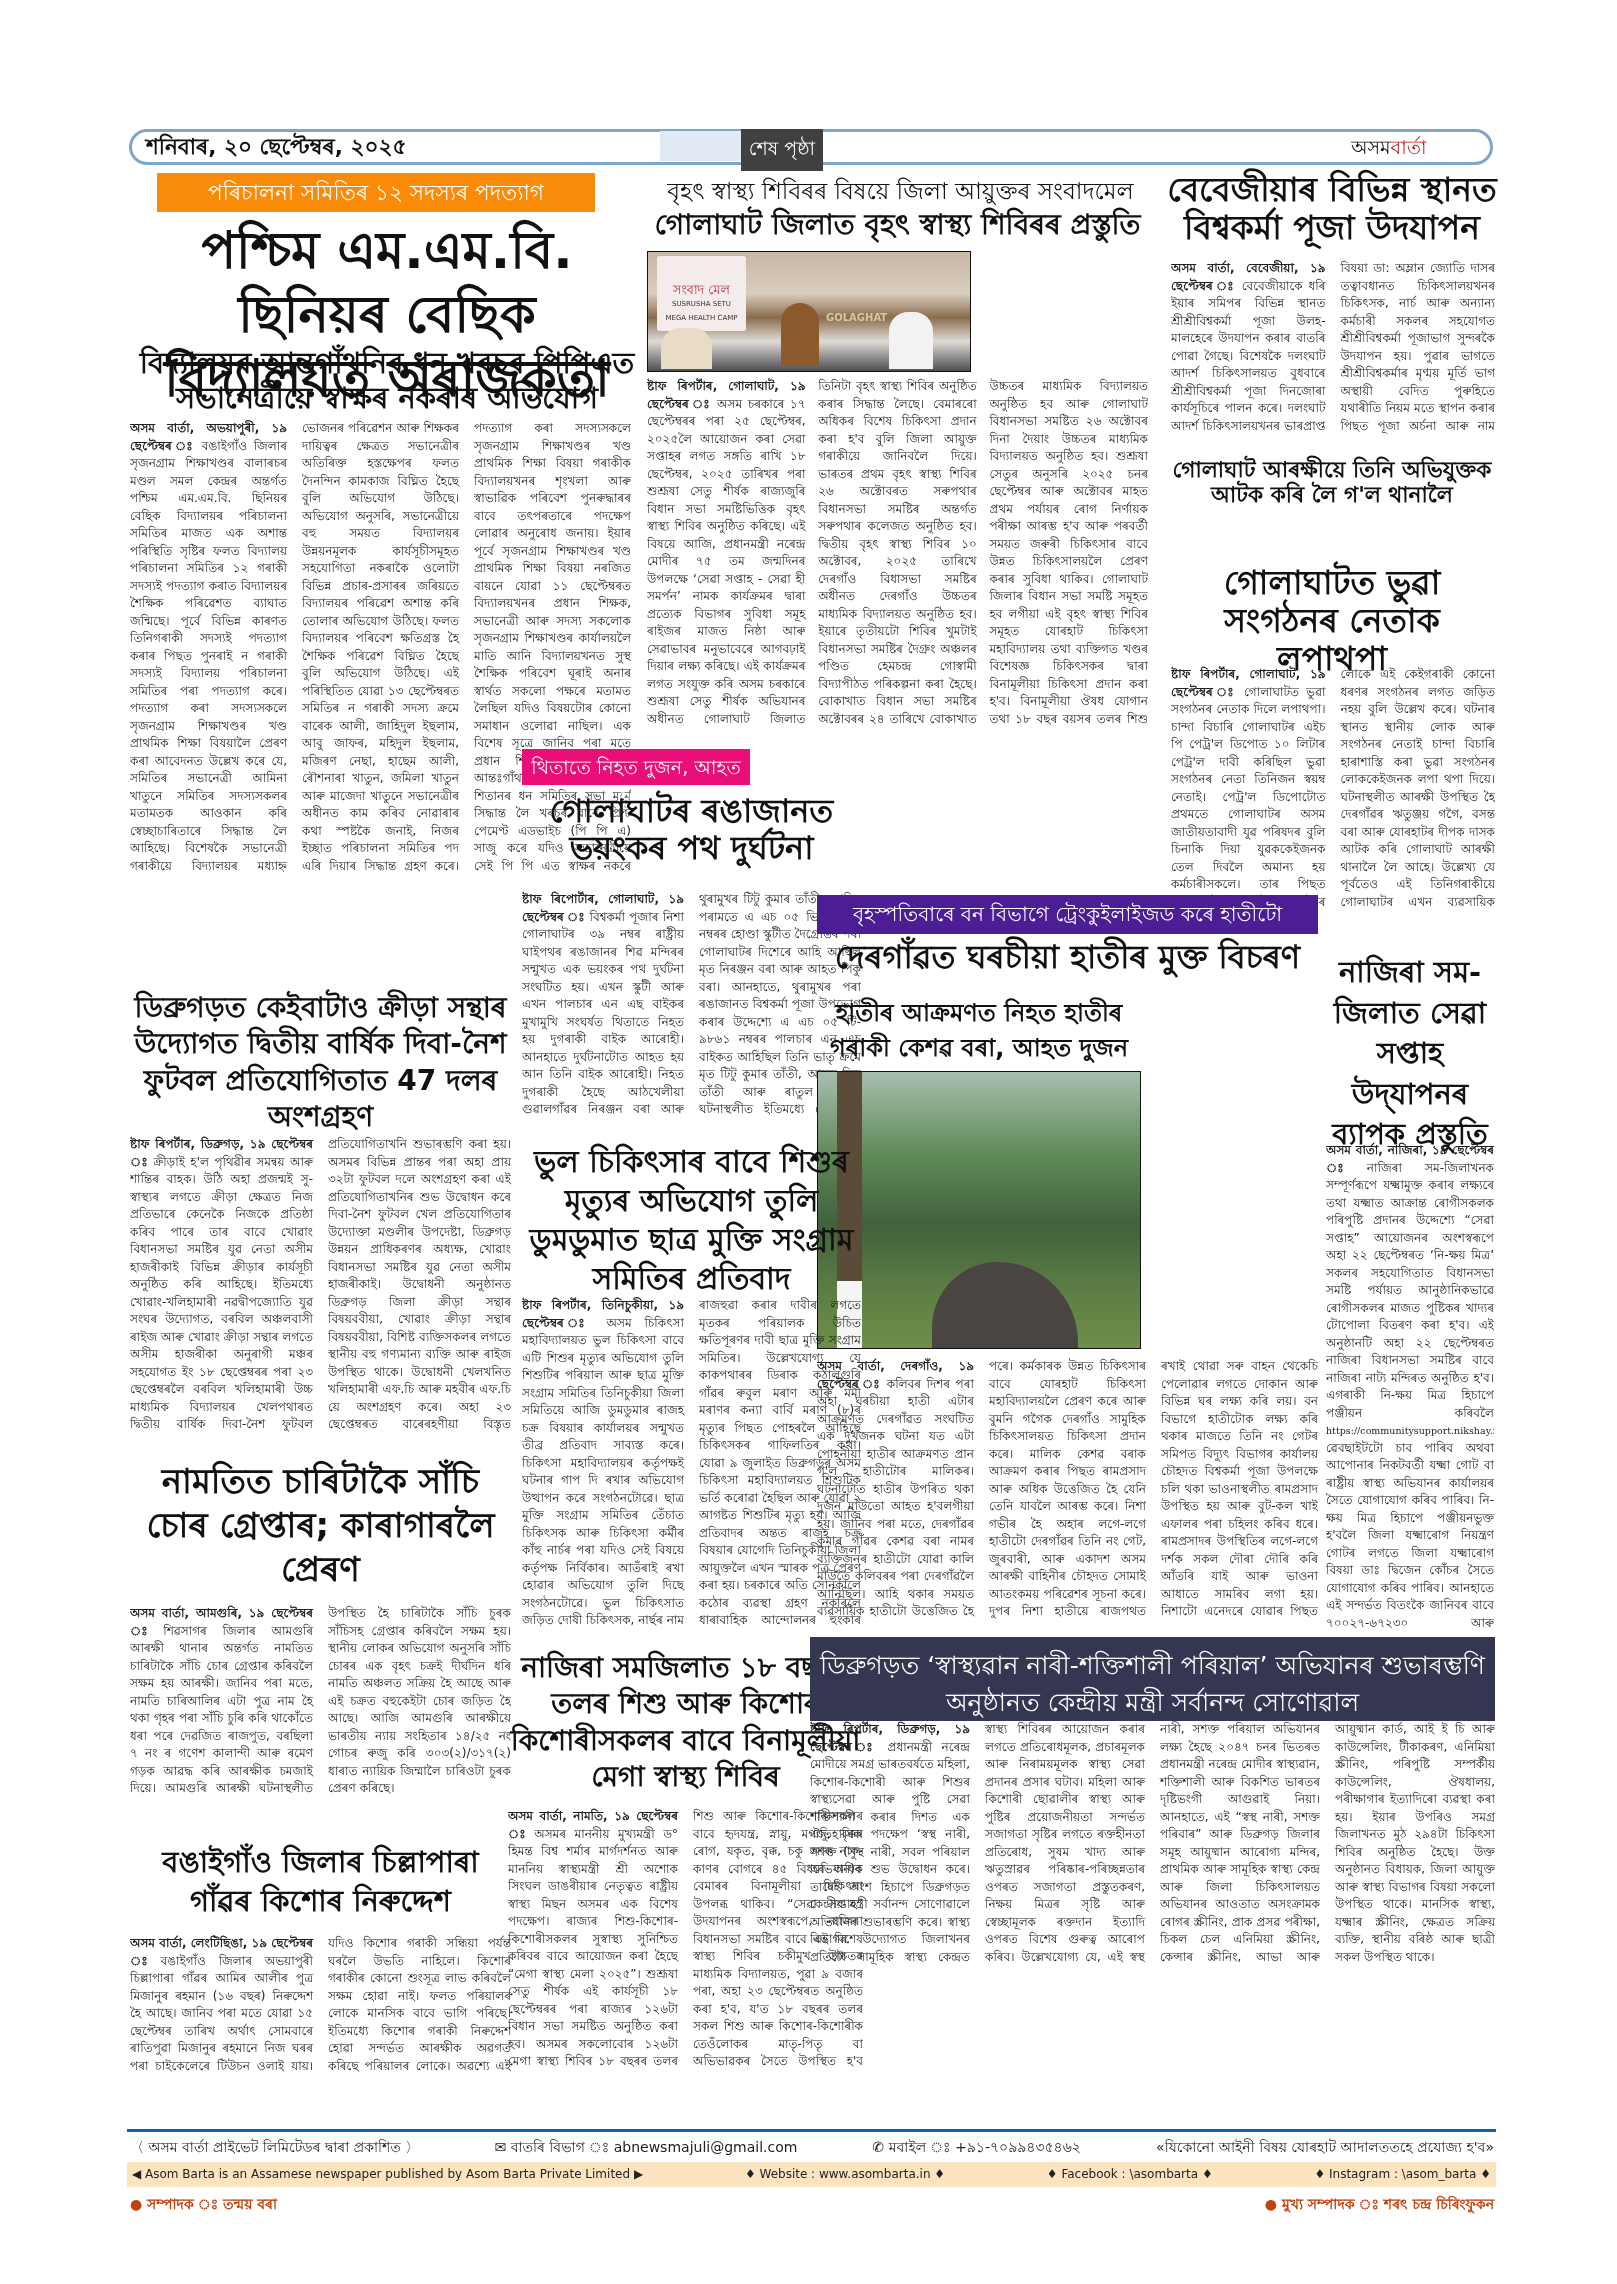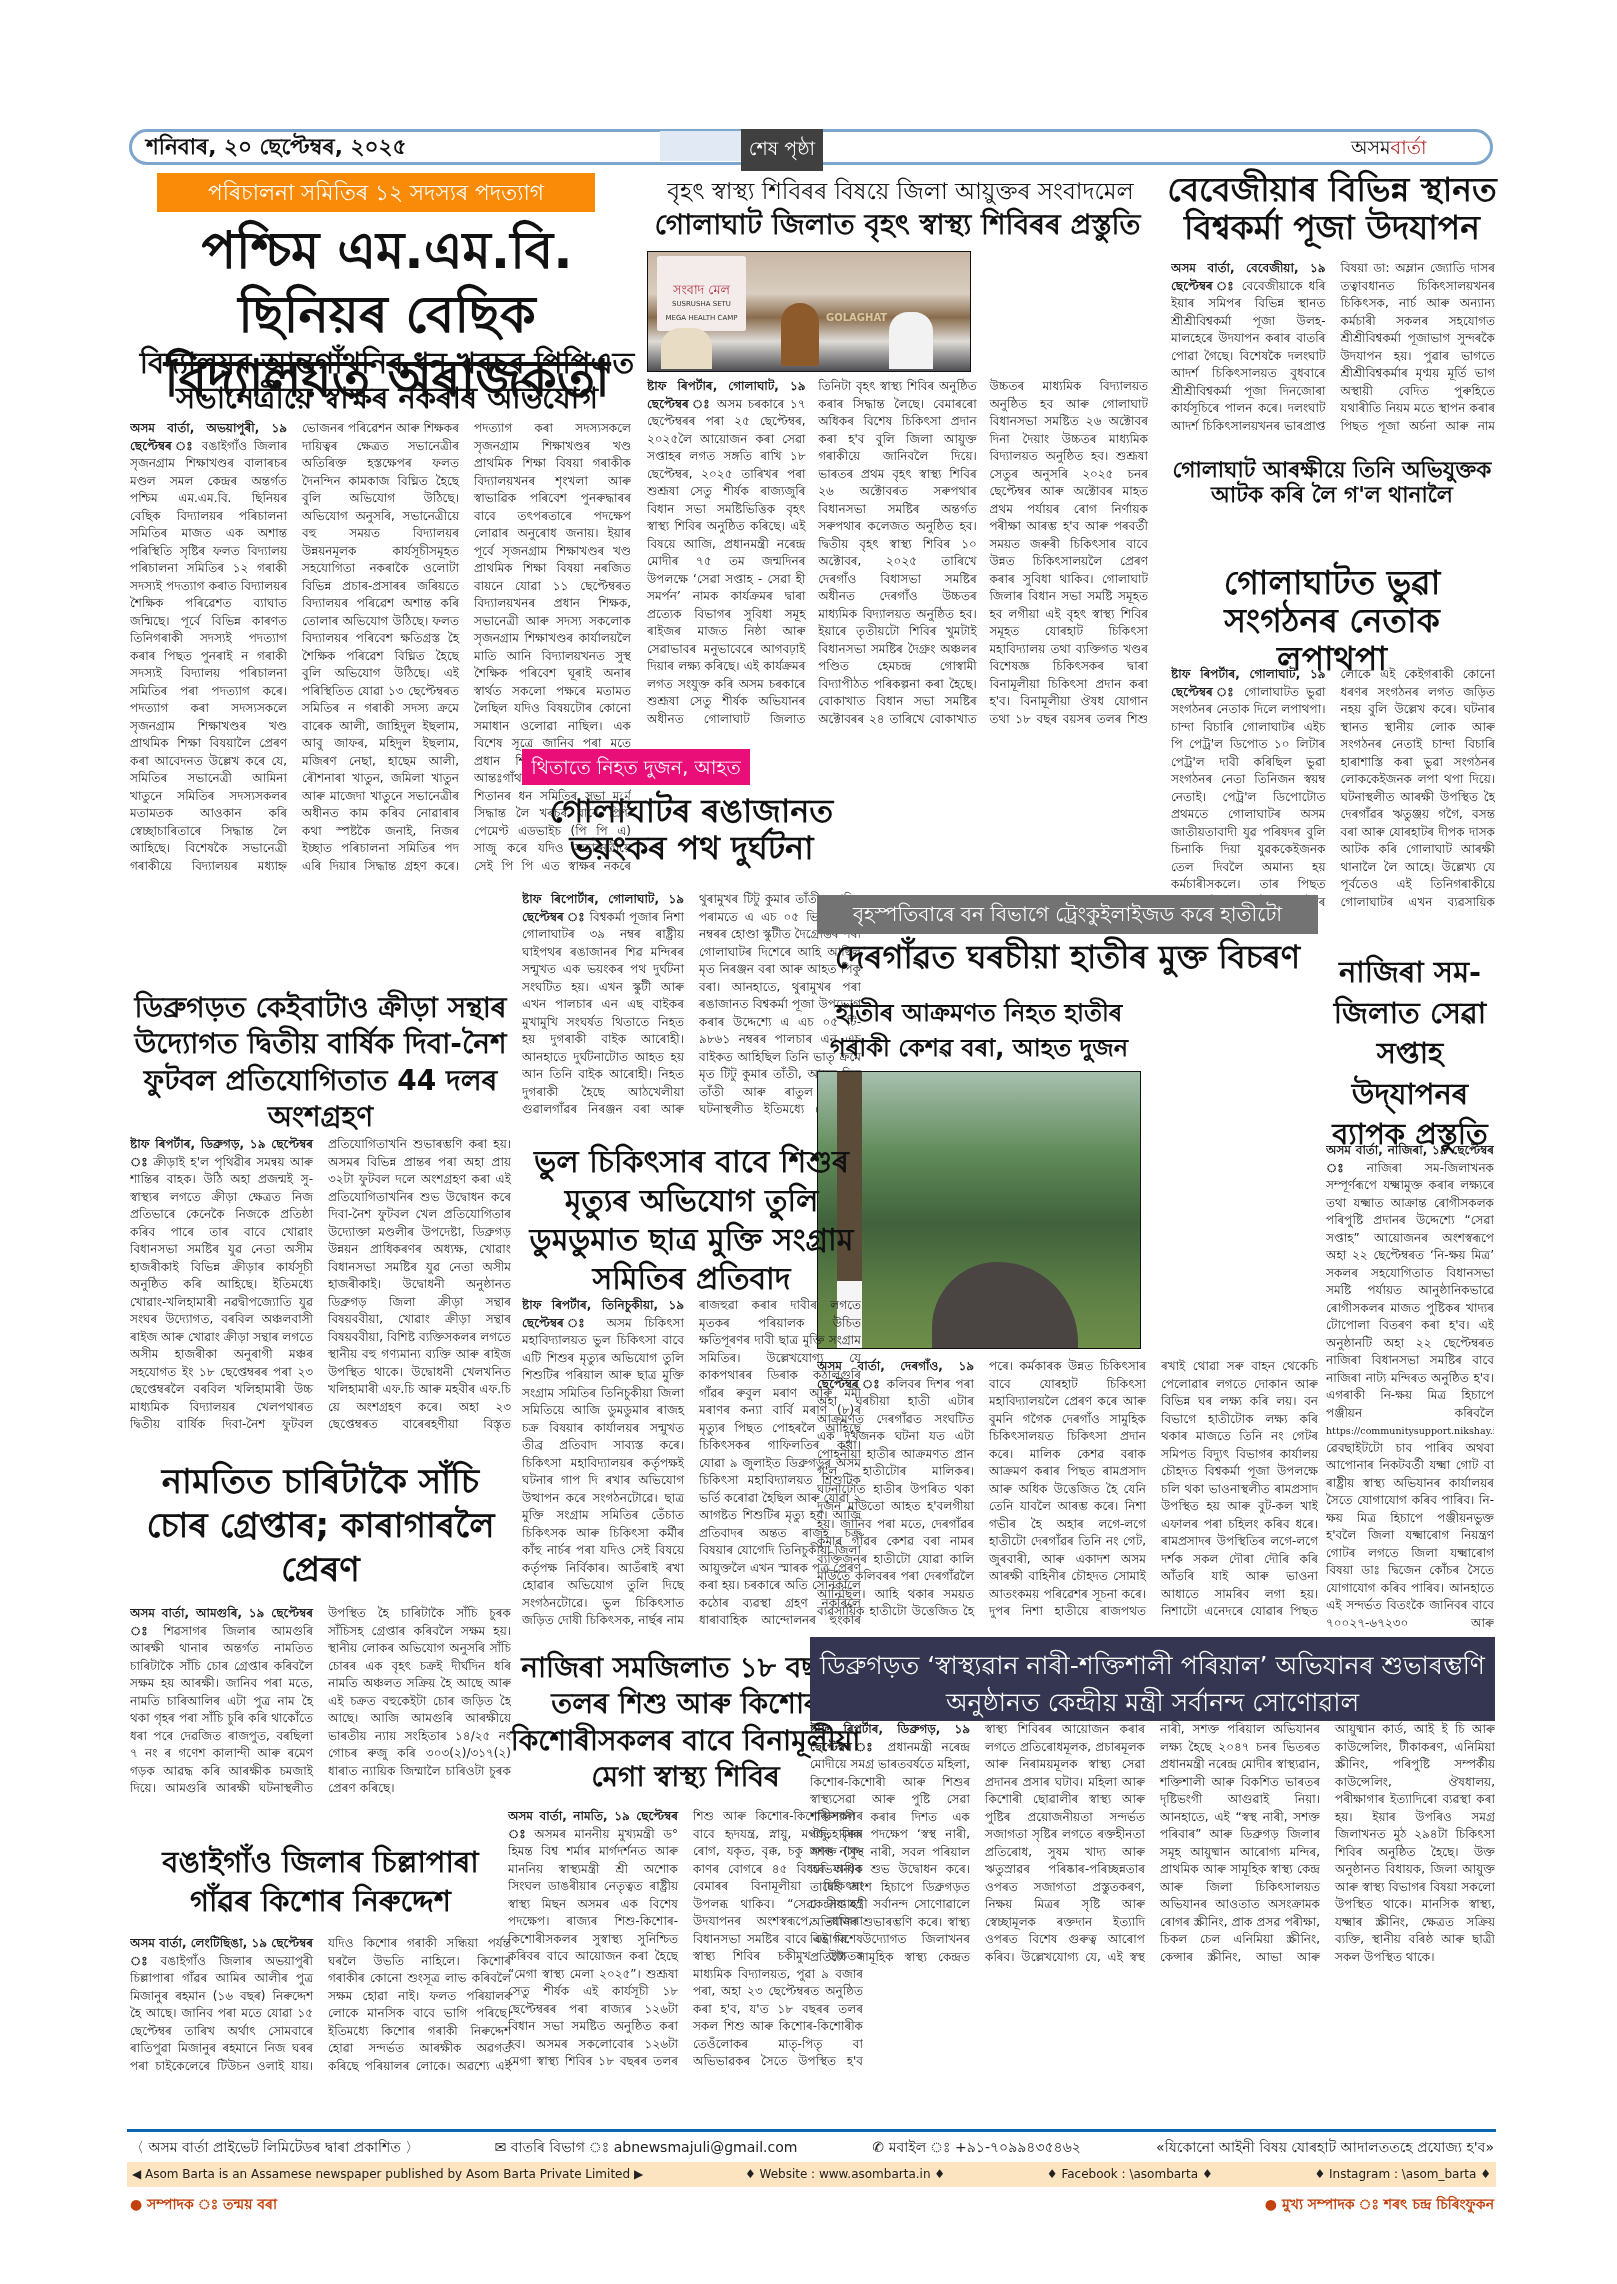--- a/index.html
+++ b/index.html
@@ -8,21 +8,21 @@
 .abs{position:absolute}
 .masthead{left:129px;top:129px;width:1364px;height:36px;border:3.8px solid #7ea6cc;border-radius:18px;background:#fff}
 .mast-date{left:146px;top:132px;font-size:21.6px;font-weight:bold;line-height:29px;color:#111}
 .mast-shade{left:660px;top:131px;width:102px;height:30px;background:#e1eaf4}
 .mast-tab{left:741px;top:129px;width:82px;height:42px;background:#404040;color:#fff;font-size:19px;text-align:center;line-height:38px}
 .mast-logo{left:1351px;top:135px;font-size:19px;font-weight:normal;line-height:25px}
 .mast-logo .red{color:#b02424}
 .hdr-bar{color:#fff;text-align:center;font-size:21.6px;line-height:39px}
 .orange{background:#f98b08}
 .pink{background:#ea0f78}
-.redbar{background:#737373}
+.redbar{background:#4c1d95}
 .navy{background:#343652}
 .hl{font-weight:bold;text-align:center;line-height:1.15;color:#111}
 .body{font-size:12px;line-height:17.5px;text-align:justify;color:#222;overflow:hidden}
 .body b{font-weight:bold}
 .cols2{column-count:2;column-gap:15px}
 .cols4{column-count:4;column-gap:15px}
 .photo{background:#777;border:1.9px solid #111;overflow:hidden}
 .photo1{background:linear-gradient(180deg,#c9b7a5 0%,#d8cdbf 35%,#8a6c4d 55%,#dedbd7 75%,#4e4e52 100%)}
 .photo2{background:linear-gradient(180deg,#a7bfae 0%,#5f8a58 30%,#40613c 55%,#5d7f45 80%,#6e8e49 100%)}
 .elephant{position:absolute;left:114px;top:190px;width:146px;height:146px;background:#4a4443;border-radius:45% 55% 20% 20%}
@@ -80,21 +80,21 @@
   <div style="position:absolute;left:19px;top:209px;width:25px;height:69px;background:#f5f5f5;"></div>
   <div class="elephant"></div>
 </div>
 <div class="abs body" style="left:1158px;top:1009px;width:159px;height:216px;"></div>
 <div class="abs body cols4" style="left:817px;top:1353px;width:679px;height:0;"></div>
 <div class="abs body" style="left:817px;top:1358px;width:501px;height:273px;column-count:3;column-gap:15px;"><b>অসম বাৰ্তা, দেৰগাঁও, ১৯ ছেপ্টেম্বৰ ঃ</b> <span>কলিবৰ দিশৰ পৰা অহা ঘৰচীয়া হাতী এটাৰ আক্ৰমণত দেৰগাঁৱত সংঘটিত এক দুখজনক ঘটনা যত এটা পোহনীয়া হাতীৰ আক্ৰমণত প্ৰান গ'ল হাতীটোৰ মালিকৰ। ঘটনাটোত হাতীৰ উপৰিত থকা দুজন মাউতো আহত হ'বলগীয়া হয়। জানিব পৰা মতে, দেৰগাঁৱৰ কুমাৰ গাঁৱৰ কেশৱ বৰা নামৰ ব্যক্তিজনৰ হাতীটো যোৱা কালি মাউতে কলিবৰৰ পৰা দেৰগাঁৱলৈ আনিছিল। আহি থকাৰ সময়ত ব্যৱসায়িক হাতীটো উত্তেজিত হৈ পৰে। কৰ্মকাৰক উন্নত চিকিৎসাৰ বাবে যোৰহাট চিকিৎসা মহাবিদ্যালয়লৈ প্ৰেৰণ কৰে আৰু বুমনি গগৈক দেৰগাঁও সামুহিক চিকিৎসালয়ত চিকিৎসা প্ৰদান কৰে। মালিক কেশৱ বৰাক আক্ৰমণ কৰাৰ পিছত ৰামপ্ৰসাদ আৰু অধিক উত্তেজিত হৈ যেনি তেনি যাবলৈ আৰম্ভ কৰে। নিশা গভীৰ হৈ অহাৰ লগে-লগে হাতীটো দেৰগাঁৱৰ তিনি নং গেট, জুৰবাৰী, আৰু একাদশ অসম আৰক্ষী বাহিনীৰ চৌহদত সোমাই আতংকময় পৰিৱেশৰ সূচনা কৰে। দুপৰ নিশা হাতীয়ে ৰাজপথত ৰখাই থোৱা সৰু বাহন থেকেচি পেলোৱাৰ লগতে দোকান আৰু বিভিন্ন ঘৰ লক্ষ্য কৰি লয়। বন বিভাগে হাতীটোক লক্ষ্য কৰি থকাৰ মাজতে তিনি নং গেটৰ সমিপত বিদ্যুৎ বিভাগৰ কাৰ্যালয় চৌহদত বিশ্বকৰ্মা পূজা উপলক্ষে চলি থকা ভাওনাস্থলীত ৰামপ্ৰসাদ উপস্থিত হয় আৰু বুট-কল খাই এফালৰ পৰা চহিলং কৰিব ধৰে। ৰামপ্ৰসাদৰ উপস্থিতিৰ লগে-লগে দৰ্শক সকল দৌৰা দৌৰি কৰি আঁতৰি যাই আৰু ভাওনা আধাতে সামৰিব লগা হয়। নিশাটো এনেদৰে যোৱাৰ পিছত পুৱা সাত/আঠ মান বজাত বন বিভাগৰ বৃহৎ দলৰ নেতৃত্বত হাতীটোক একাদশ অসম আৰক্ষী বাহিনীৰ চৌহদত টেংকুলাইজ কৰিবলৈ সক্ষম হয়। তেতিয়াহে গোটেইনিশা আতংকিত হৈ থকা ৰাইজ আতংকামুক্ত হয়। জানিব পৰা মতে, কেইদিনমান হাতীটোক এই স্থানতে বান্ধি ৰখা হ'ব আৰু তাৰ পিছত মালিকৰ হস্তক চমজাই দিব।</span></div>
 
 <div class="abs hl" style="left:1326px;top:952px;width:168px;font-size:29px;line-height:1.4;">নাজিৰা সম-জিলাত সেৱা সপ্তাহ উদ্‌যাপনৰ ব্যাপক প্ৰস্তুতি</div>
 <div class="abs body" style="left:1326px;top:1142px;width:168px;height:489px;"><b>অসম বাৰ্তা, নাজিৰা, ১৯ ছেপ্টেম্বৰ ঃ</b> <span>নাজিৰা সম-জিলাখনক সম্পূৰ্ণৰূপে যক্ষ্মামুক্ত কৰাৰ লক্ষ্যৰে তথা যক্ষ্মাত আক্ৰান্ত ৰোগীসকলক পৰিপুষ্টি প্ৰদানৰ উদ্দেশ্যে “সেৱা সপ্তাহ” আয়োজনৰ অংশস্বৰূপে অহা ২২ ছেপ্টেম্বৰত ‘নি-ক্ষয় মিত্ৰ’ সকলৰ সহযোগিতাত বিধানসভা সমষ্টি পৰ্যায়ত আনুষ্ঠানিকভাৱে ৰোগীসকলৰ মাজত পুষ্টিকৰ খাদ্যৰ টোপোলা বিতৰণ কৰা হ'ব। এই অনুষ্ঠানটি অহা ২২ ছেপ্টেম্বৰত নাজিৰা বিধানসভা সমষ্টিৰ বাবে নাজিৰা নাট্য মন্দিৰত অনুষ্ঠিত হ'ব। এগৰাকী নি-ক্ষয় মিত্ৰ হিচাপে পঞ্জীয়ন কৰিবলৈ</span> <span style="font-family:'DejaVu Serif',serif;font-size:9.5px;">https://communitysupport.nikshay.in</span> <span>ৱেবছাইটটো চাব পাৰিব অথবা আপোনাৰ নিকটবৰ্তী যক্ষ্মা গোট বা ৰাষ্ট্ৰীয় স্বাস্থ্য অভিযানৰ কাৰ্যালয়ৰ সৈতে যোগাযোগ কৰিব পাৰিব। নি-ক্ষয় মিত্ৰ হিচাপে পঞ্জীয়নভুক্ত হ'বলৈ জিলা যক্ষ্মাৰোগ নিয়ন্ত্ৰণ গোটৰ লগতে জিলা যক্ষ্মাৰোগ বিষয়া ডাঃ দ্বিজেন কোঁচৰ সৈতে যোগাযোগ কৰিব পাৰিব। আনহাতে এই সন্দৰ্ভত বিতংকৈ জানিবৰ বাবে ৭০০২৭-৬৭২৩০ আৰু ৯৬৭৮১-৭১৫২৭ নম্বৰত মোবাইল ফোনযোগে যোগাযোগ কৰিব পাৰিব।</span></div>
 
-<div class="abs hl" style="left:130px;top:990px;width:381px;font-size:28px;line-height:1.3;">ডিব্ৰুগড়ত কেইবাটাও ক্ৰীড়া সন্থাৰ উদ্যোগত দ্বিতীয় বাৰ্ষিক দিবা-নৈশ ফুটবল প্ৰতিযোগিতাত 44 দলৰ অংশগ্ৰহণ</div>
+<div class="abs hl" style="left:130px;top:990px;width:381px;font-size:28px;line-height:1.3;">ডিব্ৰুগড়ত কেইবাটাও ক্ৰীড়া সন্থাৰ উদ্যোগত দ্বিতীয় বাৰ্ষিক দিবা-নৈশ ফুটবল প্ৰতিযোগিতাত 47 দলৰ অংশগ্ৰহণ</div>
 <div class="abs body cols2" style="left:130px;top:1136px;width:381px;height:311px;"><b>ষ্টাফ ৰিপৰ্টাৰ, ডিব্ৰুগড়, ১৯ ছেপ্টেম্বৰ ঃ</b> <span>ক্ৰীড়াই হ'ল পৃথিৱীৰ সমন্বয় আৰু শান্তিৰ বাহক। উঠি অহা প্ৰজন্মই সু-স্বাস্থ্যৰ লগতে ক্ৰীড়া ক্ষেত্ৰত নিজ প্ৰতিভাৰে কেনেকৈ নিজকে প্ৰতিষ্ঠা কৰিব পাৰে তাৰ বাবে খোৱাং বিধানসভা সমষ্টিৰ যুৱ নেতা অসীম হাজৰীকাই বিভিন্ন ক্ৰীড়াৰ কাৰ্যসূচী অনুষ্ঠিত কৰি আহিছে। ইতিমধ্যে খোৱাং-খলিহামাৰী নৱদ্বীপজ্যোতি যুৱ সংঘৰ উদ্যোগত, বৰবিল অঞ্চলবাসী ৰাইজ আৰু খোৱাং ক্ৰীড়া সন্থাৰ লগতে অসীম হাজৰীকা অনুৰাগী মঞ্চৰ সহযোগত ইং ১৮ ছেপ্তেম্বৰৰ পৰা ২৩ ছেপ্তেম্বৰলৈ বৰবিল খলিহামাৰী উচ্চ মাধ্যমিক বিদ্যালয়ৰ খেলপথাৰত দ্বিতীয় বাৰ্ষিক দিবা-নৈশ ফুটবল প্ৰতিযোগিতাখনি শুভাৰম্ভণি কৰা হয়। অসমৰ বিভিন্ন প্ৰান্তৰ পৰা অহা প্ৰায় ৩২টা ফুটবল দলে অংশগ্ৰহণ কৰা এই প্ৰতিযোগিতাখনিৰ শুভ উদ্বোধন কৰে দিবা-নৈশ ফুটবল খেল প্ৰতিযোগিতাৰ উদ্যোক্তা মণ্ডলীৰ উপদেষ্টা, ডিব্ৰুগড় উন্নয়ন প্ৰাধিকৰণৰ অধ্যক্ষ, খোৱাং বিধানসভা সমষ্টিৰ যুৱ নেতা অসীম হাজৰীকাই। উদ্বোধনী অনুষ্ঠানত ডিব্ৰুগড় জিলা ক্ৰীড়া সন্থাৰ বিষয়ববীয়া, খোৱাং ক্ৰীড়া সন্থাৰ বিষয়ববীয়া, বিশিষ্ট ব্যক্তিসকলৰ লগতে স্থানীয় বহু গণ্যমান্য ব্যক্তি আৰু ৰাইজ উপস্থিত থাকে। উদ্বোধনী খেলখনিত খলিহামাৰী এফ.চি আৰু মহবীৰ এফ.চি য়ে অংশগ্ৰহণ কৰে। অহা ২৩ ছেপ্তেম্বৰত বাৰেৰহণীয়া বিস্তৃত কাৰ্যসূচীৰে খেল প্ৰতিযোগিতাৰ অন্ত পৰিব।</span></div>
 
 <div class="abs hl" style="left:522px;top:1142px;width:339px;font-size:30px;line-height:1.3;">ভুল চিকিৎসাৰ বাবে শিশুৰ মৃত্যুৰ অভিযোগ তুলি ডুমডুমাত ছাত্ৰ মুক্তি সংগ্ৰাম সমিতিৰ প্ৰতিবাদ</div>
 <div class="abs body cols2" style="left:522px;top:1297px;width:339px;height:343px;"><b>ষ্টাফ ৰিপৰ্টাৰ, তিনিচুকীয়া, ১৯ ছেপ্টেম্বৰ ঃ</b> <span>অসম চিকিৎসা মহাবিদ্যালয়ত ভুল চিকিৎসা বাবে এটি শিশুৰ মৃত্যুৰ অভিযোগ তুলি শিশুটিৰ পৰিয়াল আৰু ছাত্ৰ মুক্তি সংগ্ৰাম সমিতিৰ তিনিচুকীয়া জিলা সমিতিয়ে আজি ডুমডুমাৰ ৰাজহ চক্ৰ বিষয়াৰ কাৰ্যালয়ৰ সন্মুখত তীব্ৰ প্ৰতিবাদ সাব্যস্ত কৰে। চিকিৎসা মহাবিদ্যালয়ৰ কৰ্তৃপক্ষই ঘটনাৰ গাপ দি ৰখাৰ অভিযোগ উত্থাপন কৰে সংগঠনটোৱে। ছাত্ৰ মুক্তি সংগ্ৰাম সমিতিৰ তেঁচাত চিকিৎসক আৰু চিকিৎসা কৰ্মীৰ কাঁহু নাৰ্চৰ পৰা যদিও সেই বিষয়ে কৰ্তৃপক্ষ নিৰ্বিকাৰ। আতঁৰাই ৰখা হোৱাৰ অভিযোগ তুলি দিছে সংগঠনটোৱে। ভুল চিকিৎসাত জড়িত দোষী চিকিৎসক, নাৰ্ছৰ নাম ৰাজহুৱা কৰাৰ দাবীৰ লগতে মৃতকৰ পৰিয়ালক উচিত ক্ষতিপূৰণৰ দাবী ছাত্ৰ মুক্তি সংগ্ৰাম সমিতিৰ। উল্লেখযোগ্য যে কাকপথাৰৰ ডিৰাক কঠালগুৰি গাঁৱৰ ৰুবুল মৰাণ আৰু মমী মৰাণৰ কন্যা বাৰ্বি মৰাণ (৮)ৰ মৃত্যুৰ পিছত পোহৰলৈ আহিছে চিকিৎসকৰ গাফিলতিৰ কথা। যোৱা ৯ জুলাইত ডিব্ৰুগড়ৰ অসম চিকিৎসা মহাবিদ্যালয়ত শিশুটিক ভৰ্তি কৰোৱা হৈছিল আৰু যোৱা ২ আগষ্টত শিশুটিৰ মৃত্যু হয়। আজি প্ৰতিবাদৰ অন্তত ৰাজহ চক্ৰ বিষয়াৰ যোগেদি তিনিচুকীয়া জিলা আয়ুক্তলৈ এখন স্মাৰক পত্ৰ প্ৰেৰণ কৰা হয়। চৰকাৰে অতি সোনকালে কঠোৰ ব্যৱস্থা গ্ৰহণ নকৰিলে ধাৰাবাহিক আন্দোলনৰ হুংকাৰ দিয়ে ছাত্ৰ মুক্তি সংগ্ৰাম সমিতিৰ নেতৃত্বই।</span></div>
 
 <div class="abs hl" style="left:130px;top:1459px;width:381px;font-size:34px;line-height:1.3;">নামতিত চাৰিটাকৈ সাঁচি চোৰ গ্ৰেপ্তাৰ; কাৰাগাৰলৈ প্ৰেৰণ</div>
 <div class="abs body cols2" style="left:130px;top:1605px;width:381px;height:228px;"><b>অসম বাৰ্তা, আমগুৰি, ১৯ ছেপ্টেম্বৰ ঃ</b> <span>শিৱসাগৰ জিলাৰ আমগুৰি আৰক্ষী থানাৰ অন্তৰ্গত নামতিত চাৰিটাকৈ সাঁচি চোৰ গ্ৰেপ্তাৰ কৰিবলৈ সক্ষম হয় আৰক্ষী। জানিব পৰা মতে, নামতি চাৰিআলিৰ এটা পুত্ৰ নাম হৈ থকা গৃহৰ পৰা সাঁচি চুৰি কৰি থাকোঁতে ধৰা পৰে দেৱজিত ৰাজপুত, বৰছিলা ৭ নং ৰ গণেশ কালান্দী আৰু ৰমেণ গড়ক আৱদ্ধ কৰি আৰক্ষীক চমজাই দিয়ে। আমগুৰি আৰক্ষী ঘটনাস্থলীত উপস্থিত হৈ চাৰিটাকৈ সাঁচি চুৰক সাঁচিসহ গ্ৰেপ্তাৰ কৰিবলৈ সক্ষম হয়। স্থানীয় লোকৰ অভিযোগ অনুসৰি সাঁচি চোৰৰ এক বৃহৎ চক্ৰই দীৰ্ঘদিন ধৰি নামতি অঞ্চলত সক্ৰিয় হৈ আছে আৰু এই চক্ৰত বহুকেইটা চোৰ জড়িত হৈ আছে। আজি আমগুৰি আৰক্ষীয়ে ভাৰতীয় ন্যায় সংহিতাৰ ১৪/২৫ নং গোচৰ ৰুজু কৰি ৩০৩(২)/৩১৭(২) ধাৰাত ন্যায়িক জিম্মালৈ চাৰিওটা চুৰক প্ৰেৰণ কৰিছে।</span></div>
 
 <div class="abs hl" style="left:508px;top:1650px;width:355px;font-size:28px;line-height:1.3;">নাজিৰা সমজিলাত ১৮ বছৰৰ তলৰ শিশু আৰু কিশোৰ কিশোৰীসকলৰ বাবে বিনামূলীয়া মেগা স্বাস্থ্য শিবিৰ</div>
 <div class="abs body cols2" style="left:508px;top:1808px;width:355px;height:266px;"><b>অসম বাৰ্তা, নামতি, ১৯ ছেপ্টেম্বৰ ঃ</b> <span>অসমৰ মাননীয় মুখ্যমন্ত্ৰী ড° হিমন্ত বিশ্ব শৰ্মাৰ মাৰ্গদৰ্শনত আৰু মাননিয় স্বাস্থ্যমন্ত্ৰী শ্ৰী অশোক সিংঘল ডাঙৰীয়াৰ নেতৃত্বত ৰাষ্ট্ৰীয় স্বাস্থ্য মিছন অসমৰ এক বিশেষ পদক্ষেপ। ৰাজ্যৰ শিশু-কিশোৰ-কিশোৰীসকলৰ সুস্বাস্থ্য সুনিশ্চিত কৰিবৰ বাবে আয়োজন কৰা হৈছে “মেগা স্বাস্থ্য মেলা ২০২৫”। শুশ্ৰূষা সেতু শীৰ্ষক এই কাৰ্যসূচী ১৮ ছেপ্টেম্বৰৰ পৰা ৰাজ্যৰ ১২৬টা বিধান সভা সমষ্টিত অনুষ্ঠিত কৰা হব। অসমৰ সকলোবোৰ ১২৬টা মেগা স্বাস্থ্য শিবিৰ ১৮ বছৰৰ তলৰ শিশু আৰু কিশোৰ-কিশোৰীসকলৰ বাবে হৃদযন্ত্ৰ, স্নায়ু, মগজু, বৃক্কৰ ৰোগ, যকৃত, বৃক্ক, চকু আৰু নাক-কাণৰ বোগৰে ৪৫ বিধৰে অধিক বেমাৰৰ বিনামূলীয়া চিকিৎসা উপলব্ধ থাকিব। “সেৱা সপ্তাহ” উদযাপনৰ অংশস্বৰূপে, নাজিৰা বিধানসভা সমষ্টিৰ বাবে এই বিশেষ স্বাস্থ্য শিবিৰ চকীমুখ উচ্চতৰ মাধ্যমিক বিদ্যালয়ত, পুৱা ৯ বজাৰ পৰা, অহা ২৩ ছেপ্টেম্বৰত অনুষ্ঠিত কৰা হ'ব, য'ত ১৮ বছৰৰ তলৰ সকল শিশু আৰু কিশোৰ-কিশোৰীক তেওঁলোকৰ মাতৃ-পিতৃ বা অভিভাৱকৰ সৈতে উপস্থিত হ'ব পৰামৰ্শ দিয়া হৈছে। উন্নত চিকিৎসাৰ বাবে প্ৰয়োজন অনুসৰি ৰোগীক চিকিৎসা মহাবিদ্যালয়লৈ প্ৰেৰণ কৰা হ'ব আৰু প্ৰয়োজনত চক্ৰবৰ্তী সকলক শিবিৰলৈ সকলো ধৰণৰ চিকিৎসা আৰু পৰীক্ষাৰ ব্যৱস্থা থাকিব। প্ৰধানমন্ত্ৰী জন আৰোগ্য যোজনা, মুখ্যমন্ত্ৰী লোক আৰোগ্য নিধি, মিছন বাৎসল্য আদি সকলো সেৱাৰ সৈতে এই শিবিৰসমূহ সংযুক্ত থাকিব।</span></div>

